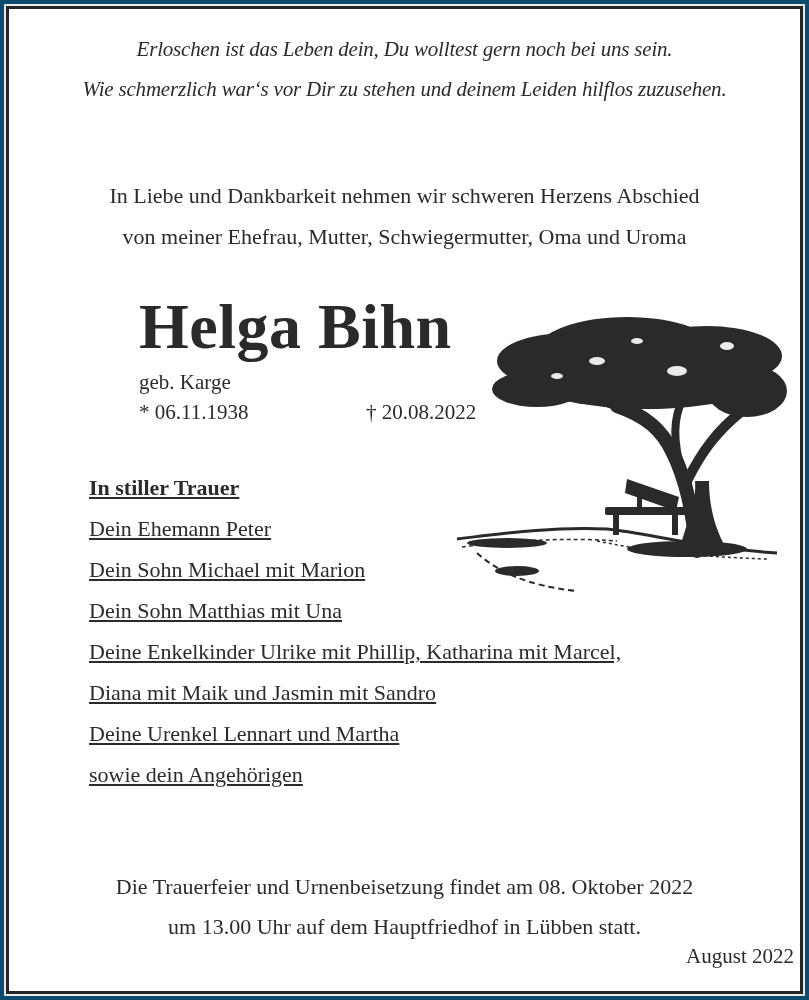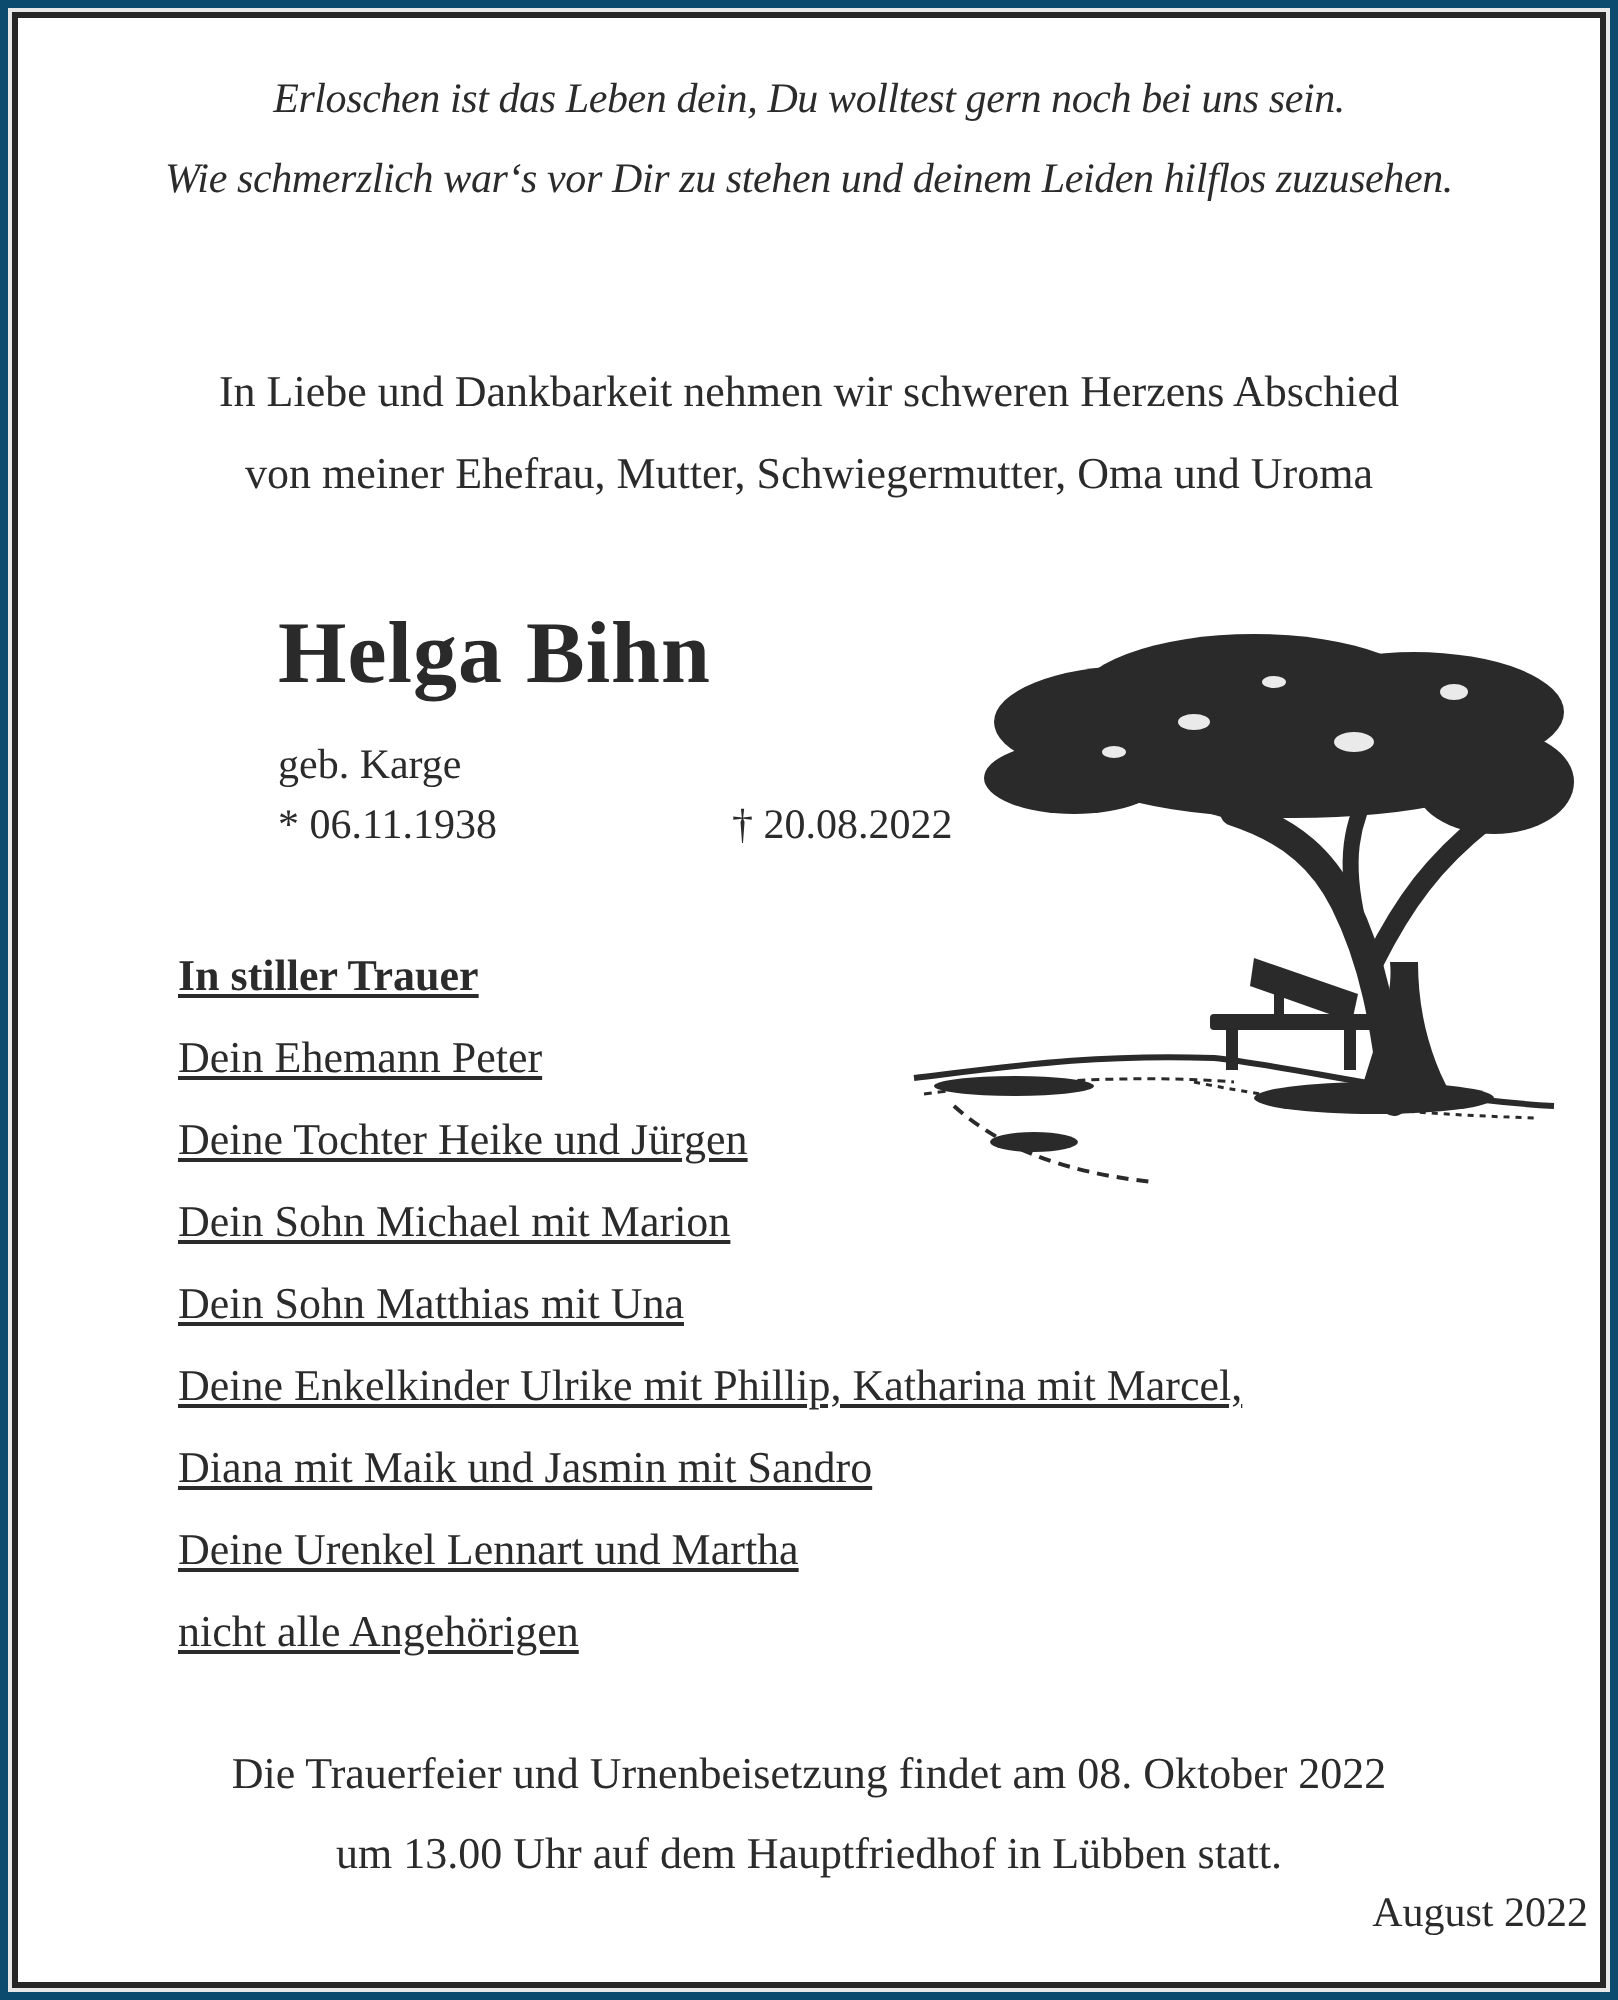--- a/index.html
+++ b/index.html
@@ -26,21 +26,21 @@
     text-align: center; font-style: italic; font-size: 21px; line-height: 40px;
     letter-spacing: -0.2px;
   }
   .poem div { white-space: nowrap; }
   .intro {
     position: absolute; left: 0; right: 0; top: 166px;
     text-align: center; font-size: 22px; line-height: 41px; white-space: nowrap;
   }
   .name {
     position: absolute; left: 130px; top: 282px;
-    font-size: 44px; font-weight: bold; letter-spacing: 0.5px; line-height: 72px;
+    font-size: 64px; font-weight: bold; letter-spacing: 0.5px; line-height: 72px;
     color: #2a2a2a;
   }
   .born-name {
     position: absolute; left: 130px; top: 360px;
     font-size: 21px; line-height: 26px; text-align: center;
   }
   .dates {
     position: absolute; left: 130px; top: 390px; font-size: 21px; line-height: 26px;
     white-space: nowrap;
   }
@@ -134,27 +134,26 @@
           <ellipse cx="240" cy="248" rx="60" ry="8"></ellipse>
           <ellipse cx="60" cy="242" rx="40" ry="5"></ellipse>
           <ellipse cx="70" cy="270" rx="22" ry="5"></ellipse>
         </g>
       </svg>
     </div>
 
     <div class="mourners">
       <div class="head">In stiller Trauer</div>
       <div>Dein Ehemann Peter</div>
-      <div>Deine Tochter Heike und Jürgen</div>
       <div>Dein Sohn Michael mit Marion</div>
       <div>Dein Sohn Matthias mit Una</div>
       <div>Deine Enkelkinder Ulrike mit Phillip, Katharina mit Marcel,</div>
       <div>Diana mit Maik und Jasmin mit Sandro</div>
       <div>Deine Urenkel Lennart und Martha</div>
-      <div>nicht alle Angehörigen</div>
+      <div>sowie dein Angehörigen</div>
     </div>
 
     <div class="service">
       <div>Die Trauerfeier und Urnenbeisetzung findet am 08. Oktober 2022</div>
       <div>um 13.00 Uhr auf dem Hauptfriedhof in Lübben statt.</div>
     </div>
 
     <div class="dateline">August 2022</div>
   </div>
 </div>

